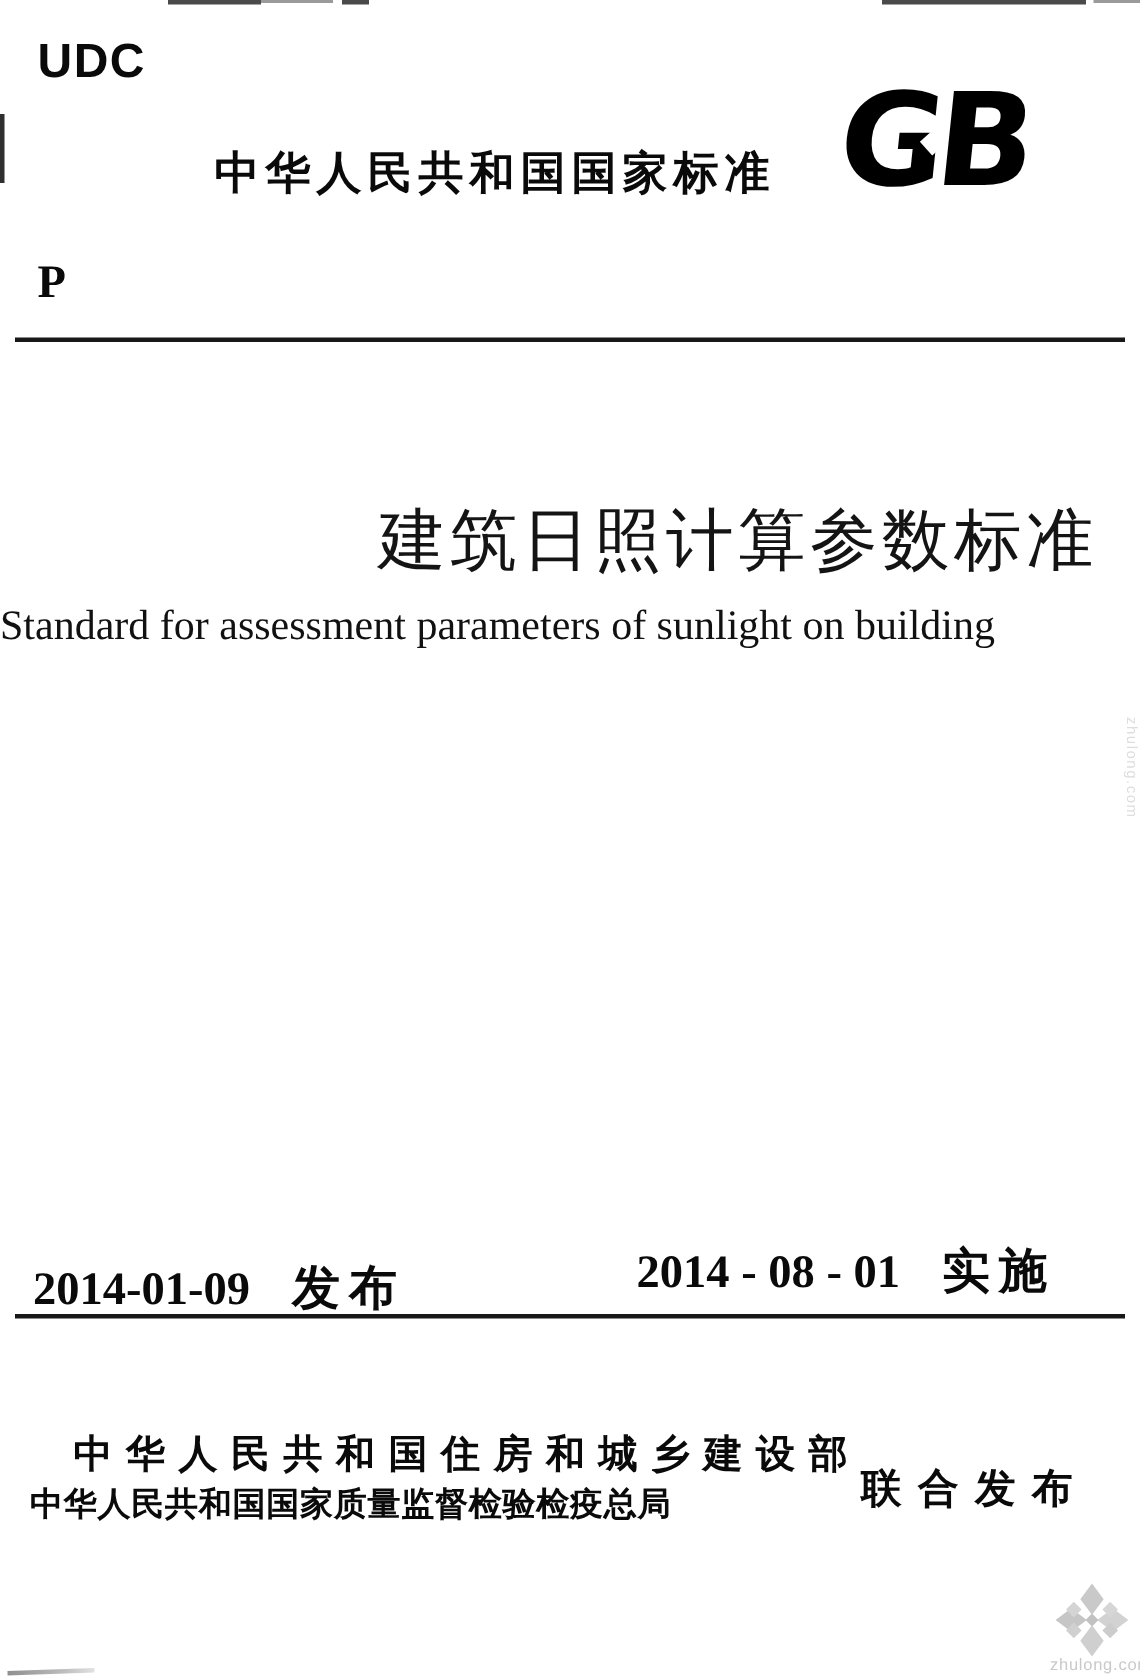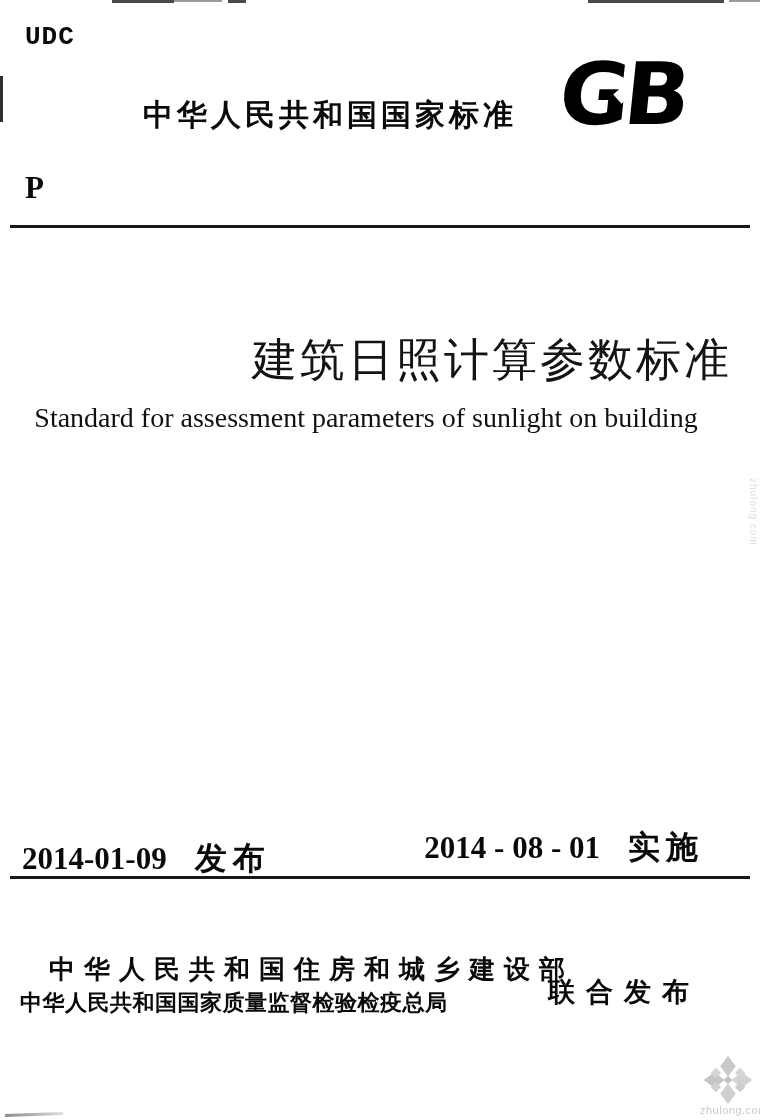--- a/index.html
+++ b/index.html
@@ -8,55 +8,55 @@
     font-family:"Liberation Sans", sans-serif;color:#0a0a0a;overflow:hidden;
     margin:0 auto;
   }
   
   .artifact{position:absolute;background:#4a4a4a;}
   .artifact.light{background:#9a9a9a;}
   .edge-bar{position:absolute;left:0;top:76px;width:3px;height:46px;background:#2f2f2f;}
   .corner-smudge{position:absolute;left:5px;top:1113px;width:58px;height:3px;
     background:linear-gradient(90deg,#8f8f8f,#b9b9b9 60%,#e2e2e2);transform:rotate(-2deg);}
 
-  .udc{position:absolute;left:25px;top:22px;font-family:Liberation Mono, monospace;
-    font-weight:bold;font-size:26px;letter-spacing:1px;}
+  .udc{position:absolute;left:25px;top:22px;font-family:Liberation Sans, sans-serif;
+    font-weight:bold;font-size:32px;letter-spacing:1px;}
   .std-type{position:absolute;left:0;top:95px;width:660px;text-align:center;
     font-size:30px;font-weight:bold;letter-spacing:4px;white-space:nowrap;}
   .gb-logo{position:absolute;left:560px;top:48px;width:150px;height:92px;
     font-family:"DejaVu Sans", sans-serif;font-weight:bold;font-size:86px;line-height:92px;
     letter-spacing:-6px;transform:skewX(-6deg);color:#000;}
   .gb-notch{position:absolute;left:56px;top:40px;width:13px;height:13px;background:#fff;
     transform:rotate(45deg);}
   .p-class{position:absolute;left:25px;top:170px;font-family:"Liberation Serif", serif;
     font-weight:bold;font-size:31px;}
   .std-number{position:absolute;right:54px;top:173px;font-family:"Liberation Serif", serif;
     font-weight:bold;font-size:29px;letter-spacing:1px;white-space:nowrap;}
   .rule{position:absolute;left:10px;width:740px;height:3px;background:#181818;}
   .rule-1{top:225px;}
   .rule-2{top:876px;}
 
   .title-cn{position:absolute;left:0;top:330px;width:732px;text-align:right;
     font-family:"DejaVu Serif", serif;font-weight:500;font-size:45px;letter-spacing:3px;
     white-space:nowrap;color:#141414;}
-  .title-en{position:absolute;left:0;top:402px;width:732px;text-align:center;
+  .title-en{position:absolute;left:0;top:402px;width:732px;
     font-family:"Liberation Serif", serif;font-size:28px;letter-spacing:0px;
     white-space:nowrap;color:#111;}
 
   .date-group{position:absolute;top:826px;display:flex;align-items:baseline;white-space:nowrap;}
   .date-group.left{left:22px;margin-top:11px;}
   .date-group.right{right:56px;}
   .date-num{font-family:"Liberation Serif", serif;font-weight:bold;font-size:31px;}
   .date-label{font-size:32px;font-weight:bold;margin-left:28px;letter-spacing:6px;}
 
   .publisher-1{position:absolute;left:20px;top:952px;font-size:26px;font-weight:bold;
     letter-spacing:9px;white-space:nowrap;margin-left:29px;}
   .publisher-2{position:absolute;left:20px;top:988px;font-size:22px;font-weight:bold;
     letter-spacing:0.5px;white-space:nowrap;}
-  .joint-publish{position:absolute;left:548px;top:974px;font-size:27px;font-weight:bold;
+  .joint-publish{position:absolute;left:574px;top:974px;font-size:27px;font-weight:bold;
     letter-spacing:11px;white-space:nowrap;}
 
   .wm-logo{position:absolute;left:702px;top:1054px;width:52px;height:52px;}
   .wm-caption{position:absolute;left:700px;top:1104px;font-size:11px;color:#c9c9c9;
     letter-spacing:0.5px;white-space:nowrap;}
   .wm-side{position:absolute;right:1px;top:478px;writing-mode:vertical-rl;
     font-size:10px;color:#dedede;letter-spacing:1px;}
 </style>
 </head>
 <body>

